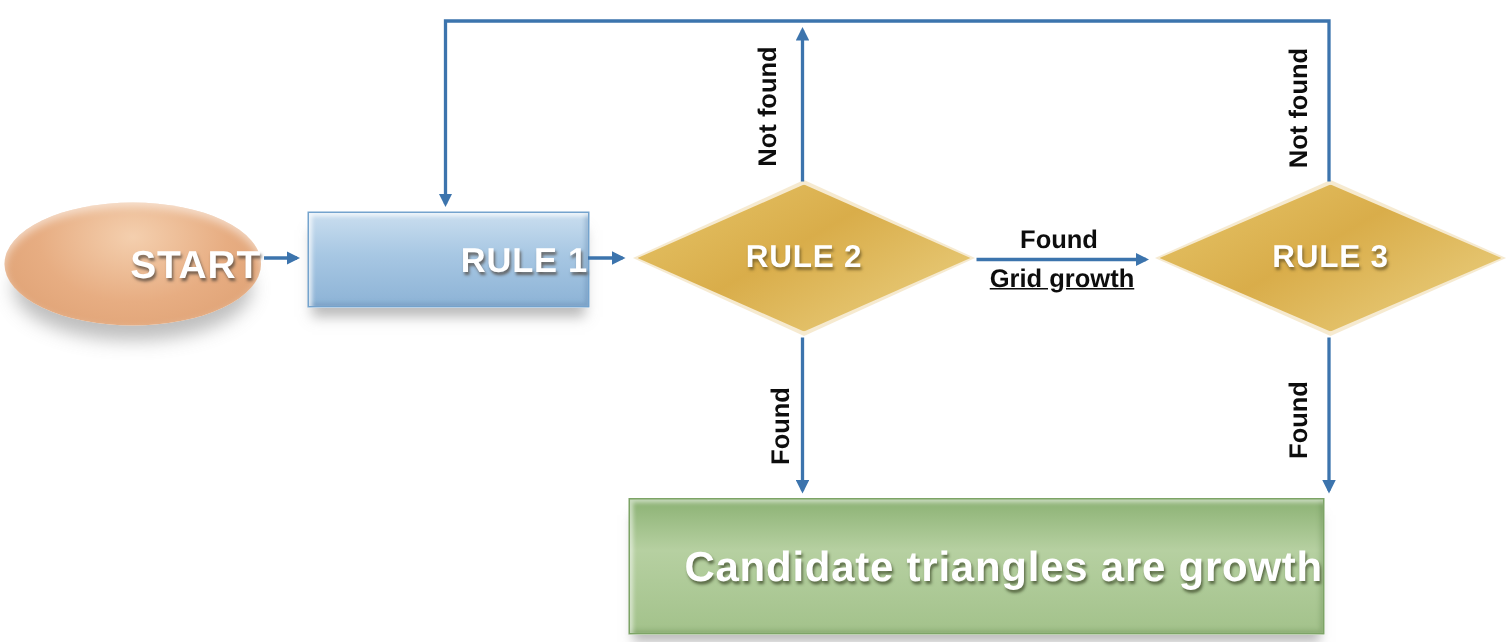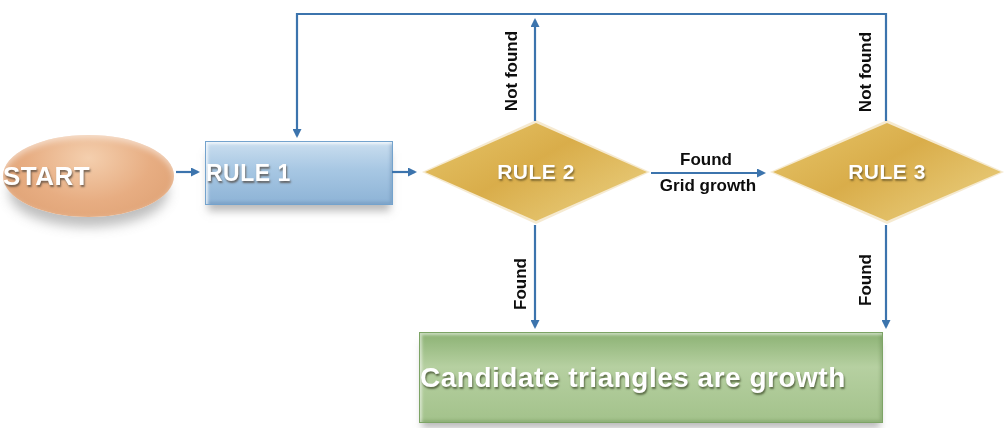--- a/index.html
+++ b/index.html
@@ -5,21 +5,21 @@
   html,body{margin:0;padding:0;background:#ffffff;}
   #canvas{
     position:relative;
     width:1005px;height:428px;
     background:#ffffff;
     overflow:hidden;
     font-family:"Liberation Sans", sans-serif;
   }
   .node{
     position:absolute;
-    display:flex;align-items:center;justify-content:flex-start;
+    display:flex;align-items:center;justify-content:flex-end;
     color:#ffffff;font-weight:bold;
     text-shadow:1px 2px 2px rgba(80,70,60,.75);
     z-index:2;
     letter-spacing:.5px;
   }
   
   #start{
     left:3px;top:135px;width:171px;height:82px;
     border-radius:50%;
     background:radial-gradient(ellipse at 50% 28%, #f4cfae 0%, #e7ad82 52%, #dc9e70 100%);
@@ -124,15 +124,15 @@
     <path d="M 535 225 L 535 327" fill="none" stroke="#3c74ad" stroke-width="2.2" marker-end="url(#ah)"></path>
 
     <path d="M 886 225 L 886 327" fill="none" stroke="#3c74ad" stroke-width="2.2" marker-end="url(#ah)"></path>
   </svg>
 
   <div class="elabel vert" style="left:512px;top:71px;">Not found</div>
   <div class="elabel vert" style="left:866px;top:72px;">Not found</div>
   <div class="elabel vert" style="left:521px;top:284px;">Found</div>
   <div class="elabel vert" style="left:866px;top:280px;">Found</div>
   <div class="elabel" style="left:706px;top:160px;">Found</div>
-  <div class="elabel" style="left:708px;top:186px;">Grid growth</div>
+  <div class="elabel" style="left:708px;top:186px;text-decoration:underline;">Grid growth</div>
 
 </div>
 
 </body></html>

